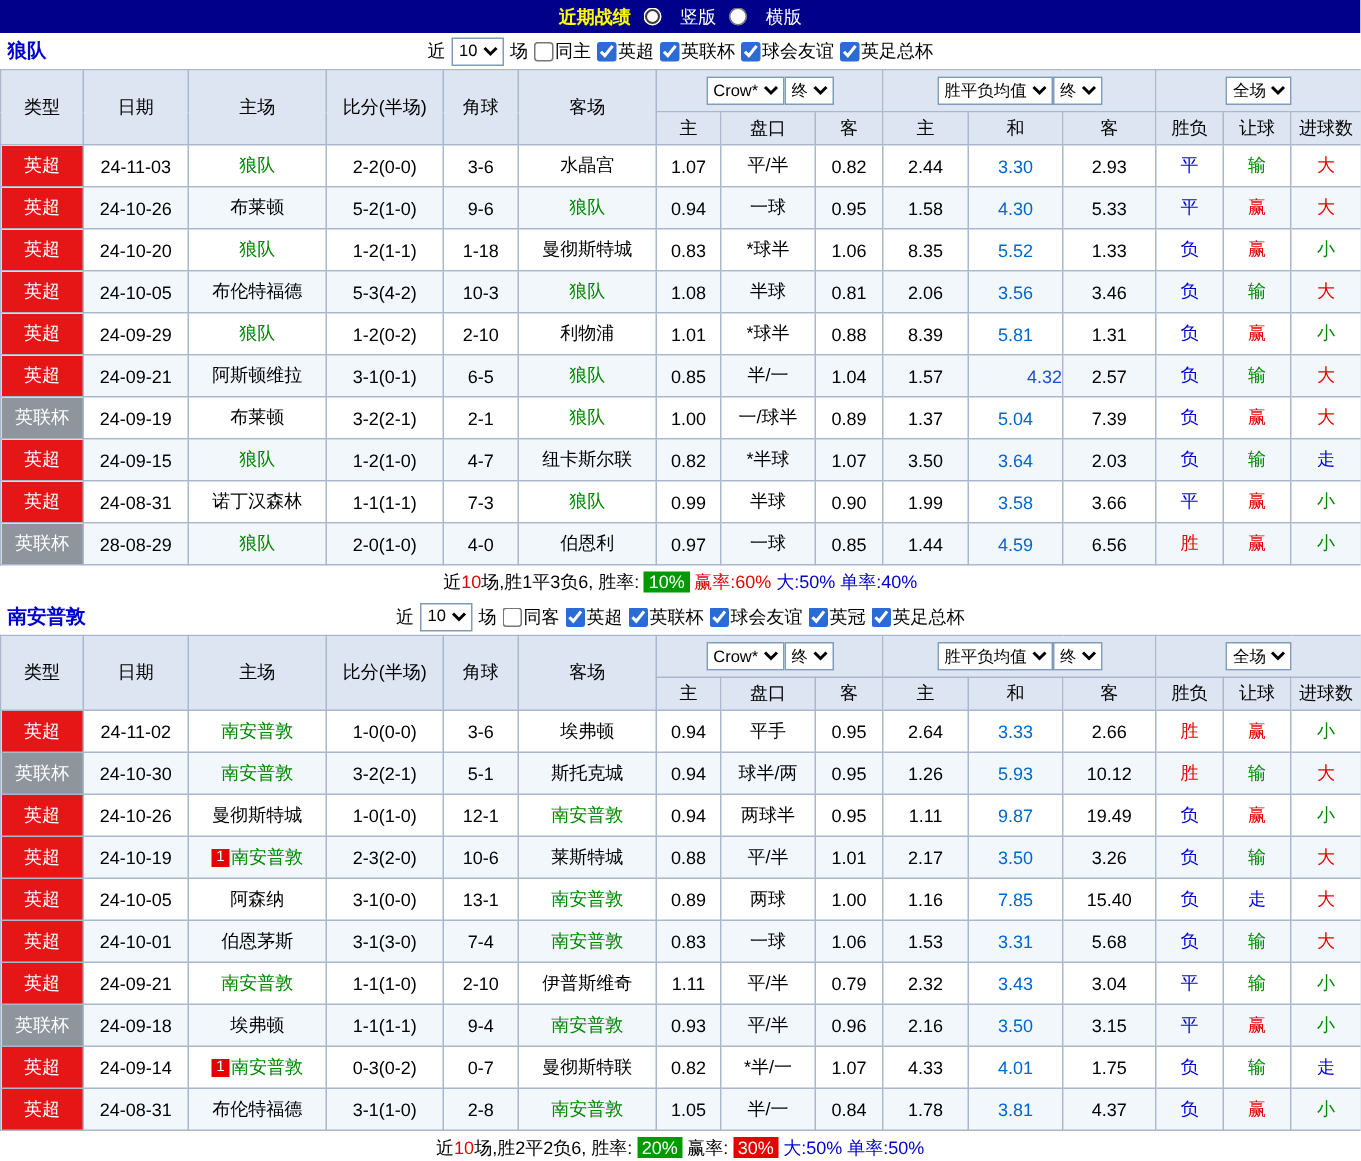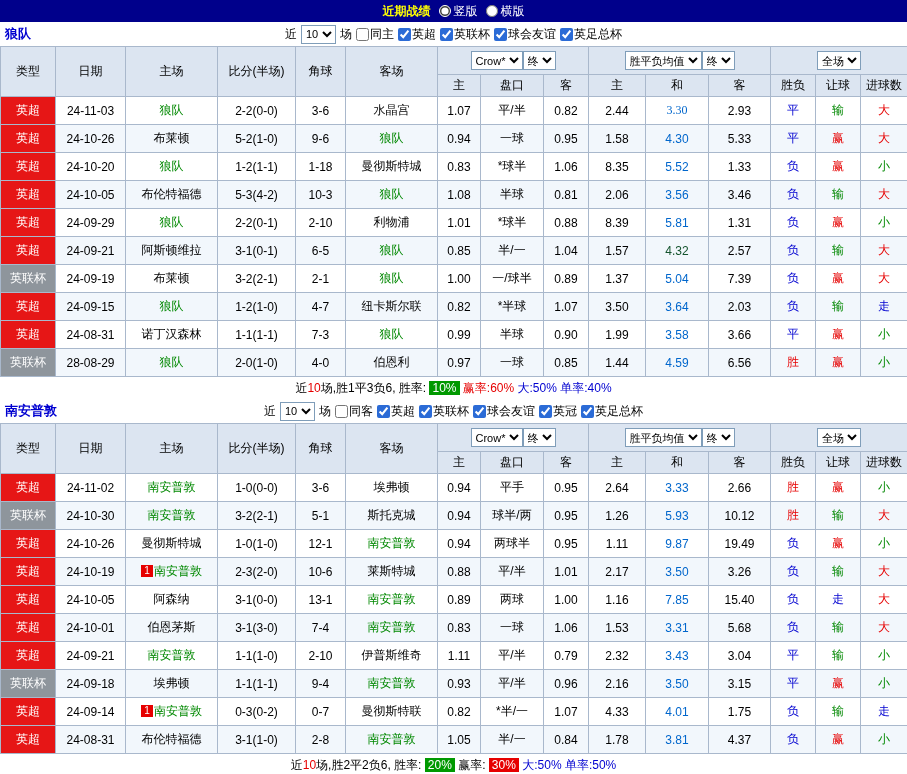--- a/index.html
+++ b/index.html
@@ -7,21 +7,21 @@
   body {
     width:907px; height:774px; overflow:hidden;
     font-family:"Liberation Sans","DejaVu Sans",sans-serif;
     font-size:12px; background:#ffffff; color:#000;
   }
   .topbar {
     height:22px; background:#00008b; color:#fff;
     display:flex; align-items:center; justify-content:center; gap:8px;
   }
   .topbar .title { color:#ffff00; font-weight:bold; }
-  .topbar label { display:flex; align-items:center; gap:3px; cursor:pointer; }
+  .topbar label { display:flex; align-items:center; gap:13px; cursor:pointer; }
   .topbar input { accent-color:#ffffff; width:12px; height:12px; margin:0; }
 
   .sec-head { position:relative; height:24px; display:flex; align-items:center; background:#fff; }
   .team { position:absolute; left:5px; color:#0000d0; font-weight:bold; font-size:13px; }
   .filters { margin:0 auto; display:flex; align-items:center; gap:4px; }
   .filters label { display:flex; align-items:center; gap:1px; cursor:pointer; }
   .filters input[type=checkbox] { width:13px; height:13px; margin:0; accent-color:#2b6bd6; }
   select {
     font-size:11px; height:19px; border:1px solid #7f9db9; background:#fff;
     font-family:"Liberation Sans","DejaVu Sans",sans-serif;
@@ -137,21 +137,21 @@
             <td class="league" style="background: rgb(230, 22, 22);">英超</td>
             <td>24-11-03</td>
             <td><span style="color: rgb(0, 136, 0);">狼队</span></td>
             <td>2-2(0-0)</td>
             <td>3-6</td>
             <td><span>水晶宫</span></td>
             <td>1.07</td>
             <td>平/半</td>
             <td>0.82</td>
             <td>2.44</td>
-            <td style="color: rgb(0, 102, 204); font-family: Liberation Serif, serif;">3.30</td>
+            <td style="color: rgb(0, 102, 204);">3.30</td>
             <td>2.93</td>
             <td style="color: rgb(0, 0, 208);">平</td>
             <td style="color: rgb(0, 136, 0);">输</td>
             <td style="color: rgb(230, 0, 0);">大</td>
           </tr>
           <tr>
             <td class="league" style="background: rgb(230, 22, 22);">英超</td>
             <td>24-10-26</td>
             <td><span>布莱顿</span></td>
             <td>5-2(1-0)</td>
@@ -198,21 +198,21 @@
             <td style="color: rgb(0, 102, 204);">3.56</td>
             <td>3.46</td>
             <td style="color: rgb(0, 0, 208);">负</td>
             <td style="color: rgb(0, 136, 0);">输</td>
             <td style="color: rgb(230, 0, 0);">大</td>
           </tr>
           <tr>
             <td class="league" style="background: rgb(230, 22, 22);">英超</td>
             <td>24-09-29</td>
             <td><span style="color: rgb(0, 136, 0);">狼队</span></td>
-            <td>2-2(0-1)</td>
+            <td>1-2(0-2)</td>
             <td>2-10</td>
             <td><span>利物浦</span></td>
             <td>1.01</td>
             <td>*球半</td>
             <td>0.88</td>
             <td>8.39</td>
             <td style="color: rgb(0, 102, 204);">5.81</td>
             <td>1.31</td>
             <td style="color: rgb(0, 0, 208);">负</td>
             <td style="color: rgb(230, 0, 0);">赢</td>
@@ -222,21 +222,21 @@
             <td class="league" style="background: rgb(230, 22, 22);">英超</td>
             <td>24-09-21</td>
             <td><span>阿斯顿维拉</span></td>
             <td>3-1(0-1)</td>
             <td>6-5</td>
             <td><span style="color: rgb(0, 136, 0);">狼队</span></td>
             <td>0.85</td>
             <td>半/一</td>
             <td>1.04</td>
             <td>1.57</td>
-            <td style="color: #14532d;">4.32</td>
+            <td style="color: #1d4ed8; text-align: right;">4.32</td>
             <td>2.57</td>
             <td style="color: rgb(0, 0, 208);">负</td>
             <td style="color: rgb(0, 136, 0);">输</td>
             <td style="color: rgb(230, 0, 0);">大</td>
           </tr>
           <tr>
             <td class="league" style="background: rgb(142, 149, 156);">英联杯</td>
             <td>24-09-19</td>
             <td><span>布莱顿</span></td>
             <td>3-2(2-1)</td>

